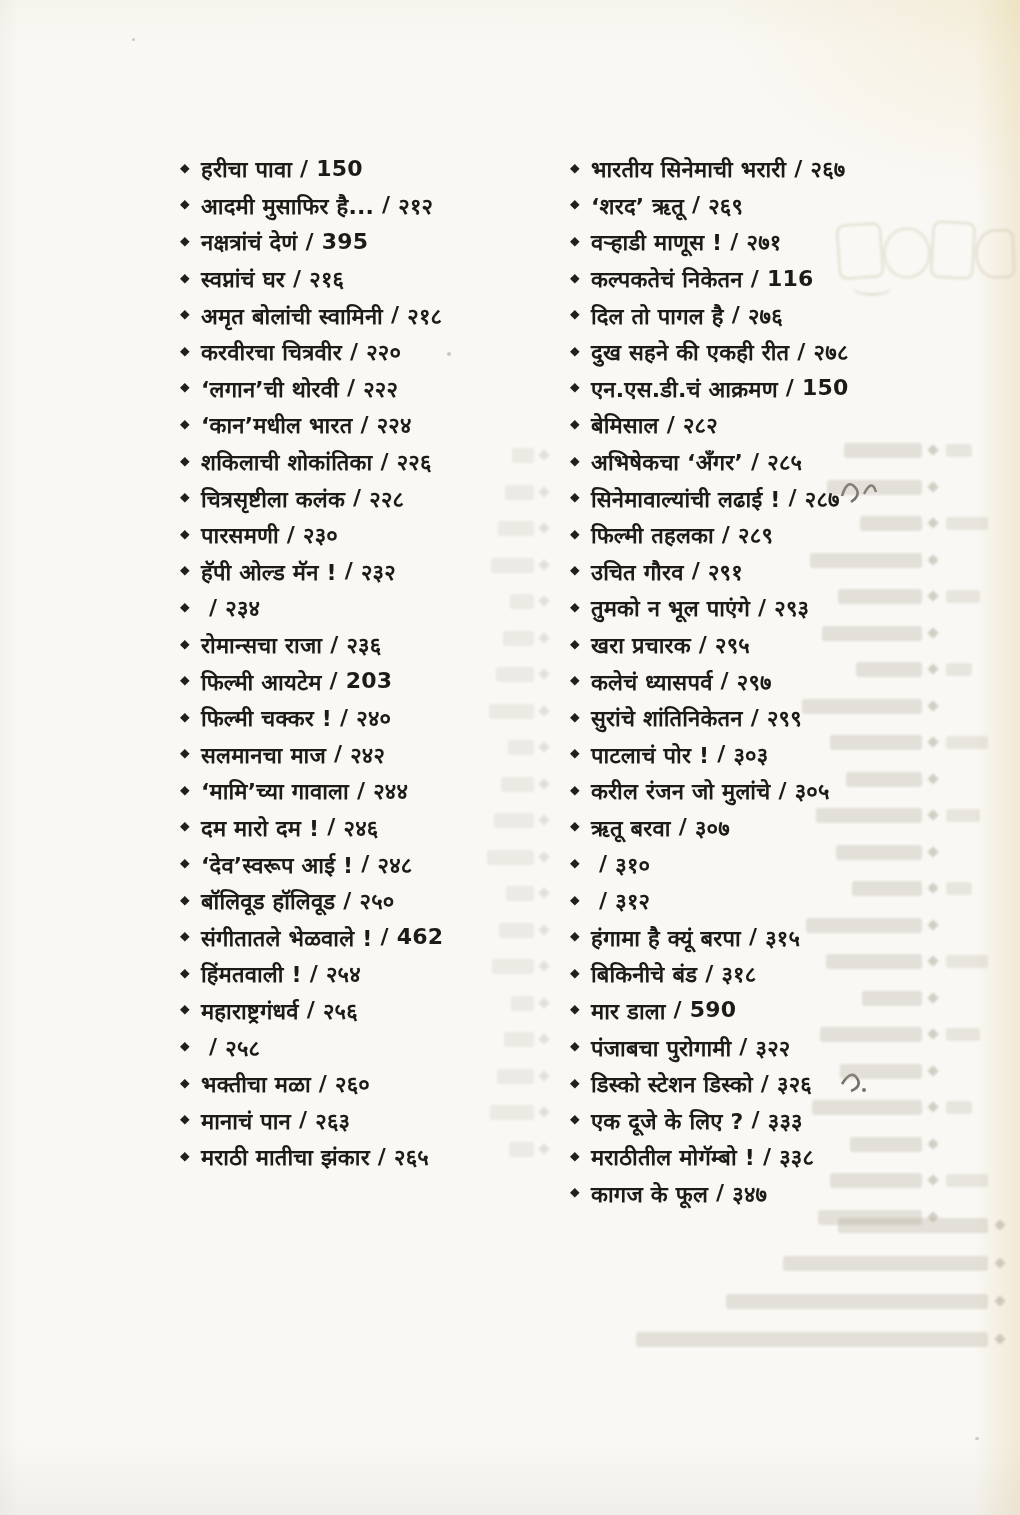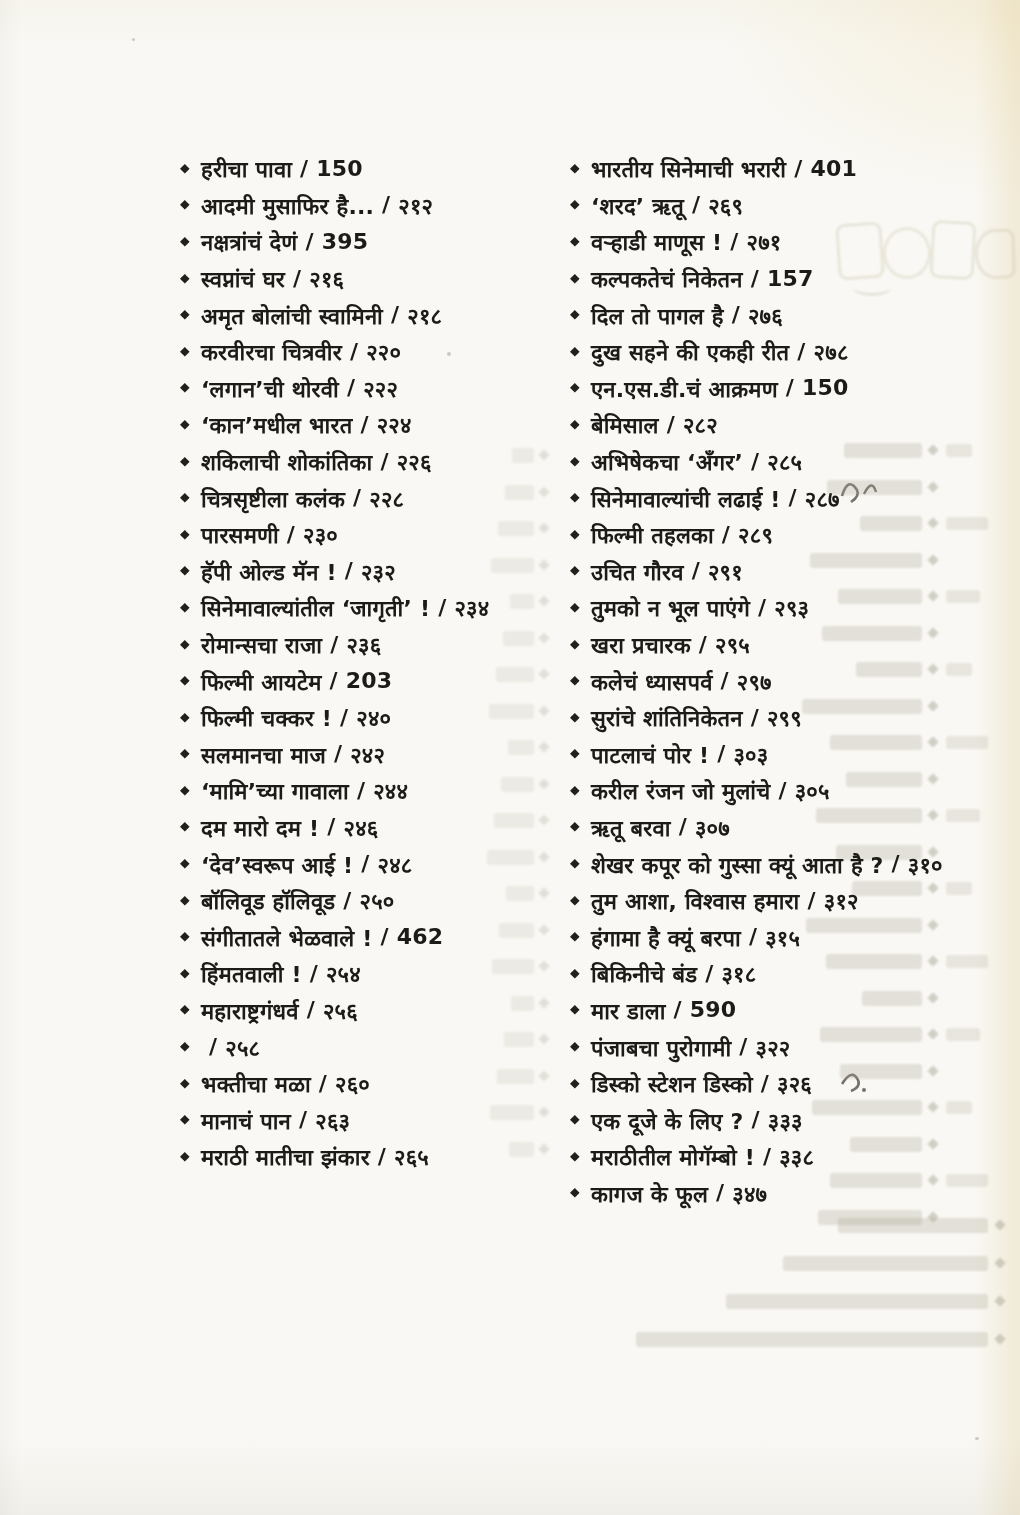--- a/index.html
+++ b/index.html
@@ -253,21 +253,20 @@
 
   <li class="entry">
     <span class="bullet">◆</span>
     <span class="title">हॅपी ओल्ड मॅन !</span>
     <span class="sep">/</span>
     <span class="pagenum">२३२</span>
   </li>
 
   <li class="entry">
     <span class="bullet">◆</span>
-    <span class="title">सिनेमावाल्यांतील ‘जागृती’ !</span>
     <span class="sep">/</span>
     <span class="pagenum">२३४</span>
   </li>
 
   <li class="entry">
     <span class="bullet">◆</span>
     <span class="title">रोमान्सचा राजा</span>
     <span class="sep">/</span>
     <span class="pagenum">२३६</span>
   </li>
@@ -367,42 +366,42 @@
     <span class="title">मराठी मातीचा झंकार</span>
     <span class="sep">/</span>
     <span class="pagenum">२६५</span>
   </li>
 </ul>
     <ul class="col" id="col-right">
   <li class="entry">
     <span class="bullet">◆</span>
     <span class="title">भारतीय सिनेमाची भरारी</span>
     <span class="sep">/</span>
-    <span class="pagenum">401</span>
+    <span class="pagenum">२६७</span>
   </li>
 
   <li class="entry">
     <span class="bullet">◆</span>
     <span class="title">‘शरद’ ऋतू</span>
     <span class="sep">/</span>
     <span class="pagenum">२६९</span>
   </li>
 
   <li class="entry">
     <span class="bullet">◆</span>
     <span class="title">वऱ्हाडी माणूस !</span>
     <span class="sep">/</span>
     <span class="pagenum">२७१</span>
   </li>
 
   <li class="entry">
     <span class="bullet">◆</span>
     <span class="title">कल्पकतेचं निकेतन</span>
     <span class="sep">/</span>
-    <span class="pagenum">157</span>
+    <span class="pagenum">116</span>
   </li>
 
   <li class="entry">
     <span class="bullet">◆</span>
     <span class="title">दिल तो पागल है</span>
     <span class="sep">/</span>
     <span class="pagenum">२७६</span>
   </li>
 
   <li class="entry">
@@ -498,28 +497,26 @@
 
   <li class="entry">
     <span class="bullet">◆</span>
     <span class="title">ऋतू बरवा</span>
     <span class="sep">/</span>
     <span class="pagenum">३०७</span>
   </li>
 
   <li class="entry">
     <span class="bullet">◆</span>
-    <span class="title">शेखर कपूर को गुस्सा क्यूं आता है ?</span>
     <span class="sep">/</span>
     <span class="pagenum">३१०</span>
   </li>
 
   <li class="entry">
     <span class="bullet">◆</span>
-    <span class="title">तुम आशा, विश्वास हमारा</span>
     <span class="sep">/</span>
     <span class="pagenum">३१२</span>
   </li>
 
   <li class="entry">
     <span class="bullet">◆</span>
     <span class="title">हंगामा है क्यूं बरपा</span>
     <span class="sep">/</span>
     <span class="pagenum">३१५</span>
   </li>

